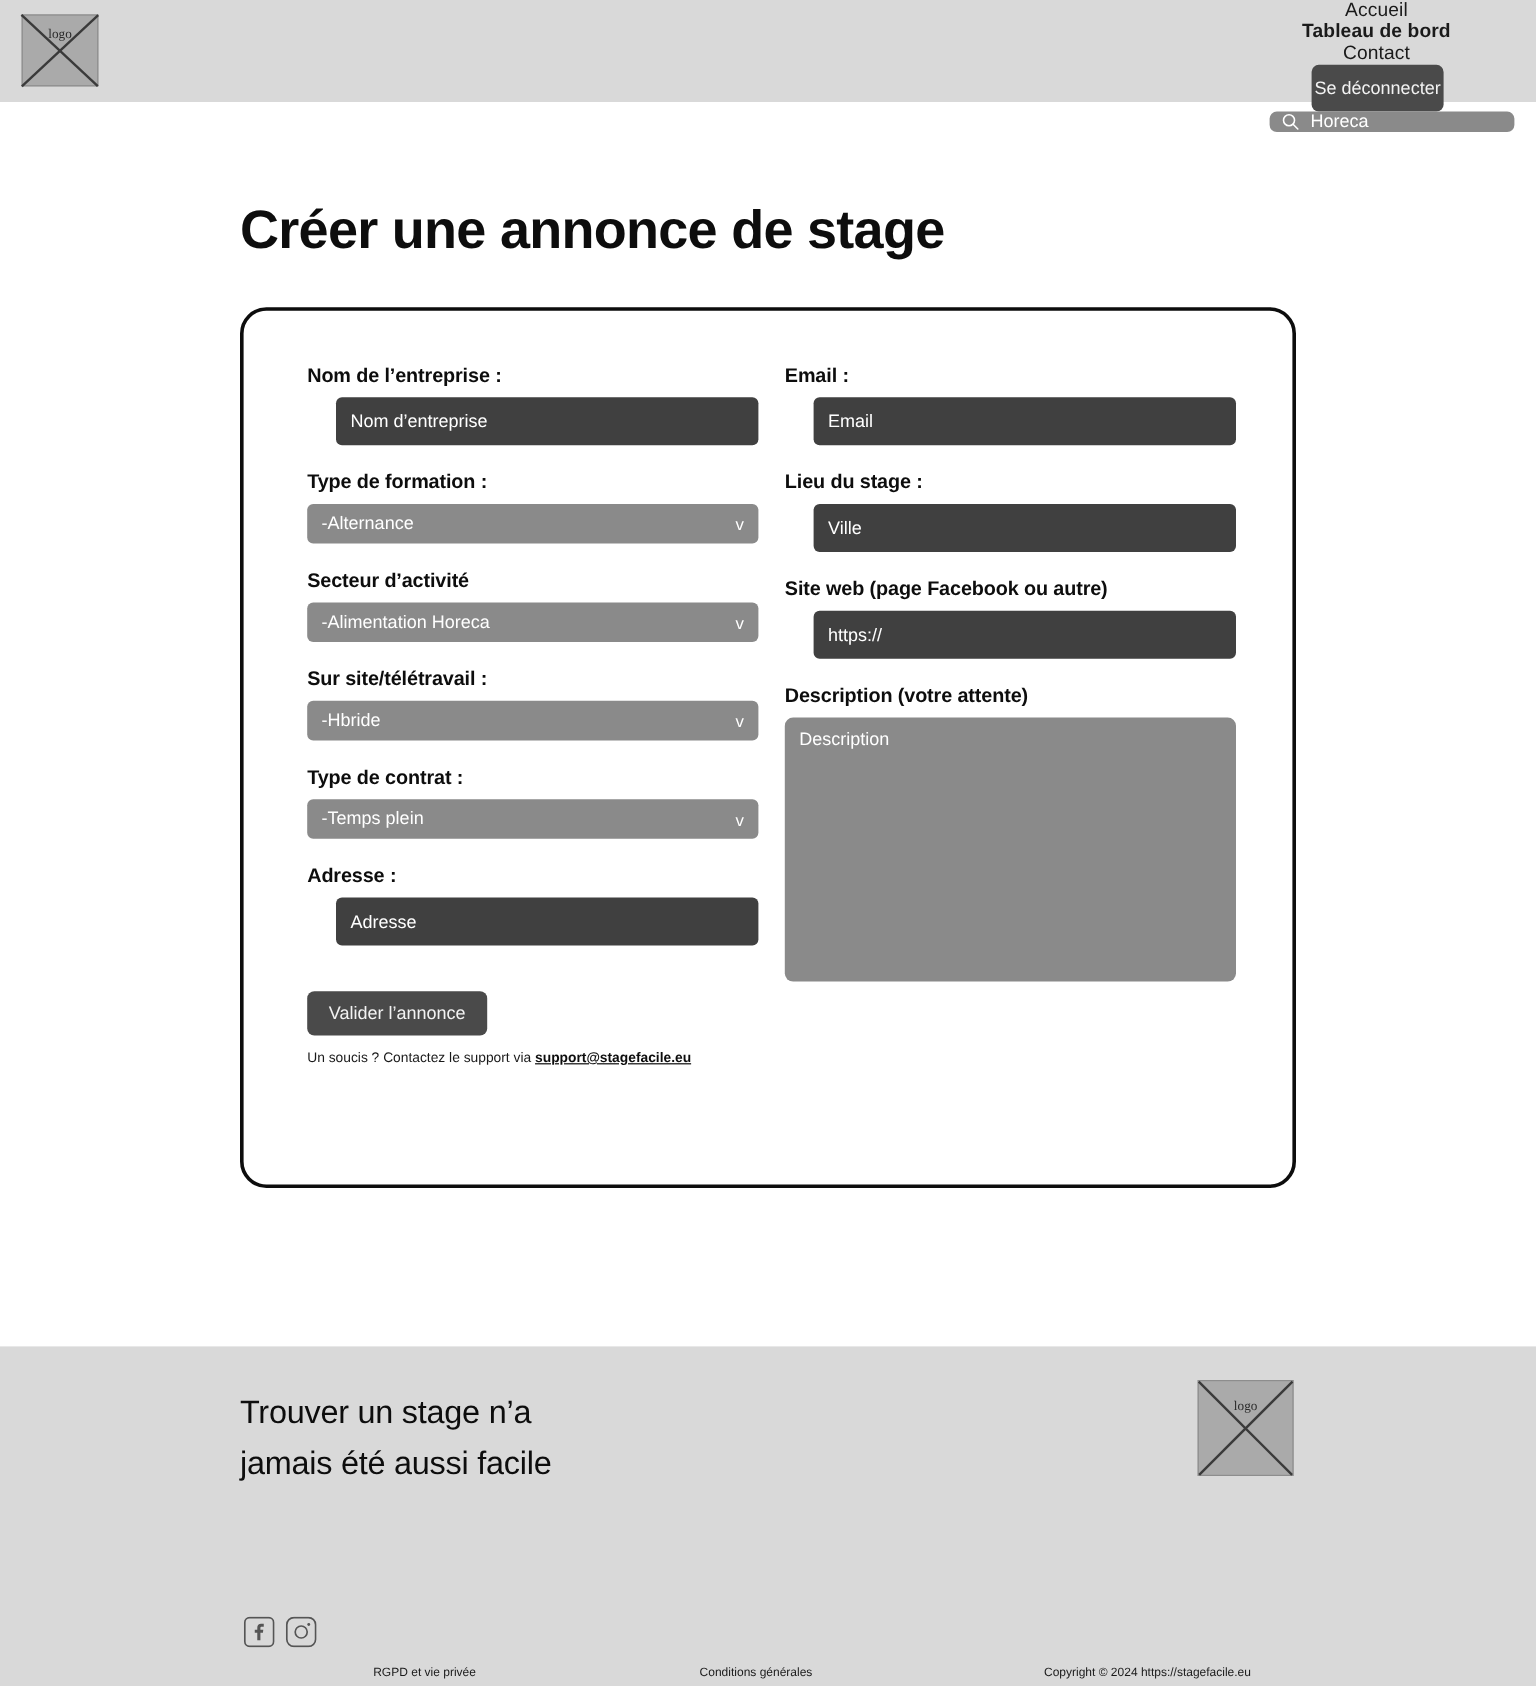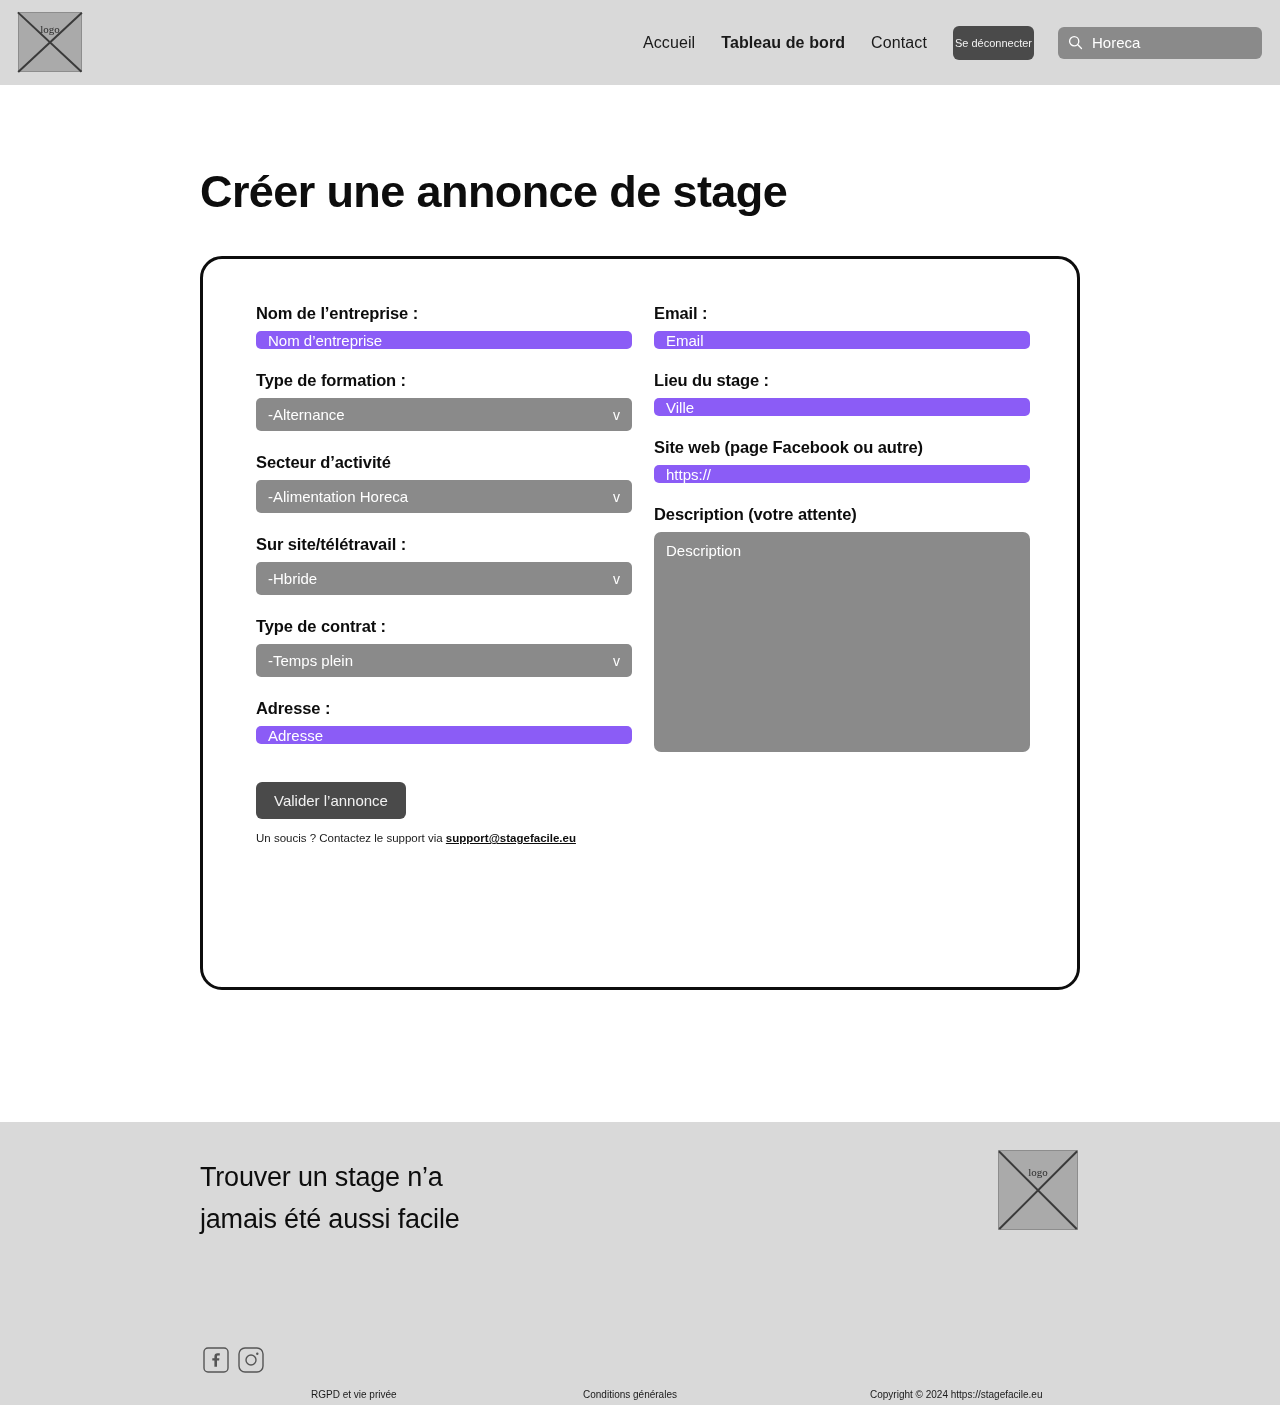--- a/index.html
+++ b/index.html
@@ -59,34 +59,35 @@
   }
 
   .nav {
     position: absolute;
     right: 18px;
     top: 0;
     height: 85px;
     display: flex;
     align-items: center;
     gap: 0;
+    flex-direction: column;
   }
   .nav-link {
     font-size: 16px;
     color: #1a1a1a;
     margin-right: 26px;
     letter-spacing: .1px;
     cursor: pointer;
     white-space: nowrap;
   }
   .nav-link.active { font-weight: bold; }
   .logout-btn {
     background: #4a4a4a;
     color: #f2f2f2;
-    font-size: 11px;
+    font-size: 15px;
     border: none;
     border-radius: 6px;
     padding: 11px 2px;
     margin-right: 24px;
     cursor: pointer;
     font-family: "Liberation Sans", sans-serif;
     white-space: nowrap;
   }
   .search-box {
     width: 204px;
@@ -139,27 +140,28 @@
 
   .field { margin-bottom: 16px; }
   .field-label {
     font-size: 16.5px;
     font-weight: bold;
     color: #0d0d0d;
     margin-bottom: 8px;
     letter-spacing: -0.1px;
   }
   .input-box {
-    height: 18px;
-    background: #8b5cf6;
+    height: 40px;
+    background: #404040;
     border-radius: 5px;
     display: flex;
     align-items: center;
     padding: 0 12px;
     cursor: text;
+    margin-left: 24px;
   }
   .input-box .ph {
     color: #ffffff;
     font-size: 15px;
   }
   .select-box {
     height: 33px;
     background: #8a8a8a;
     border-radius: 5px;
     display: flex;

